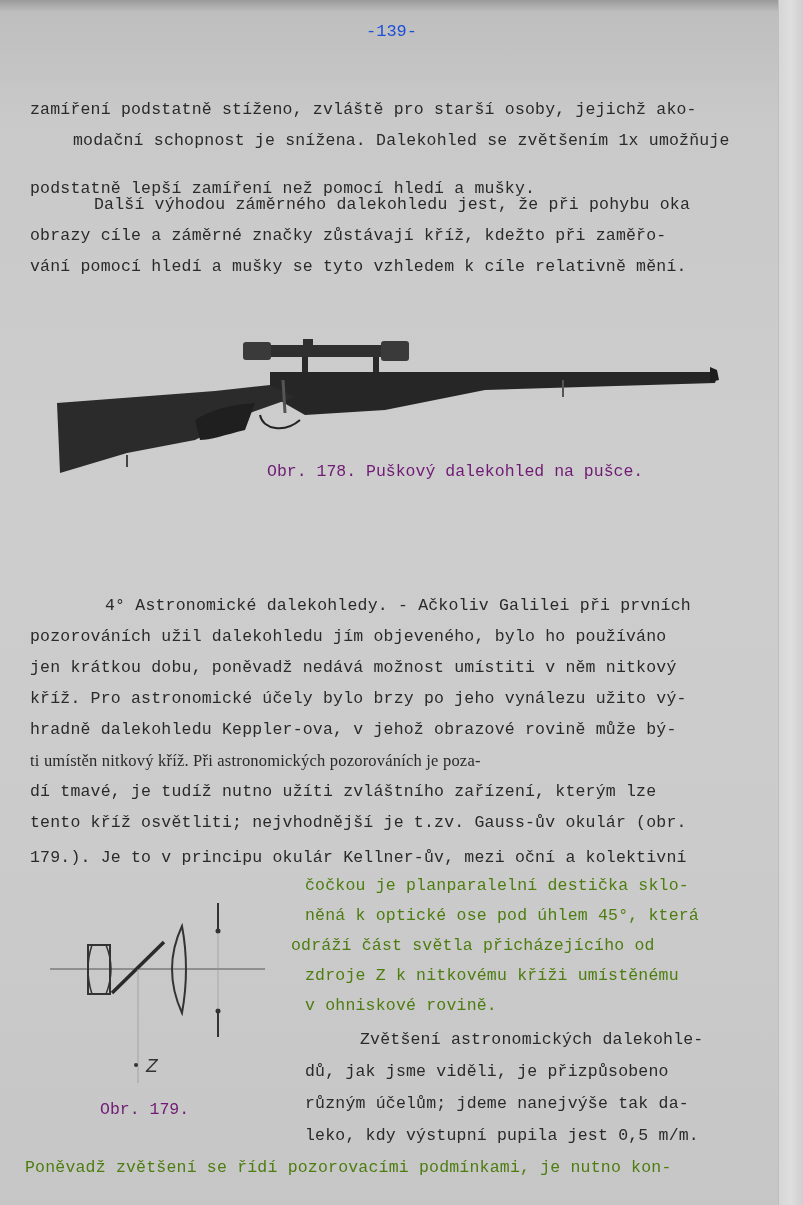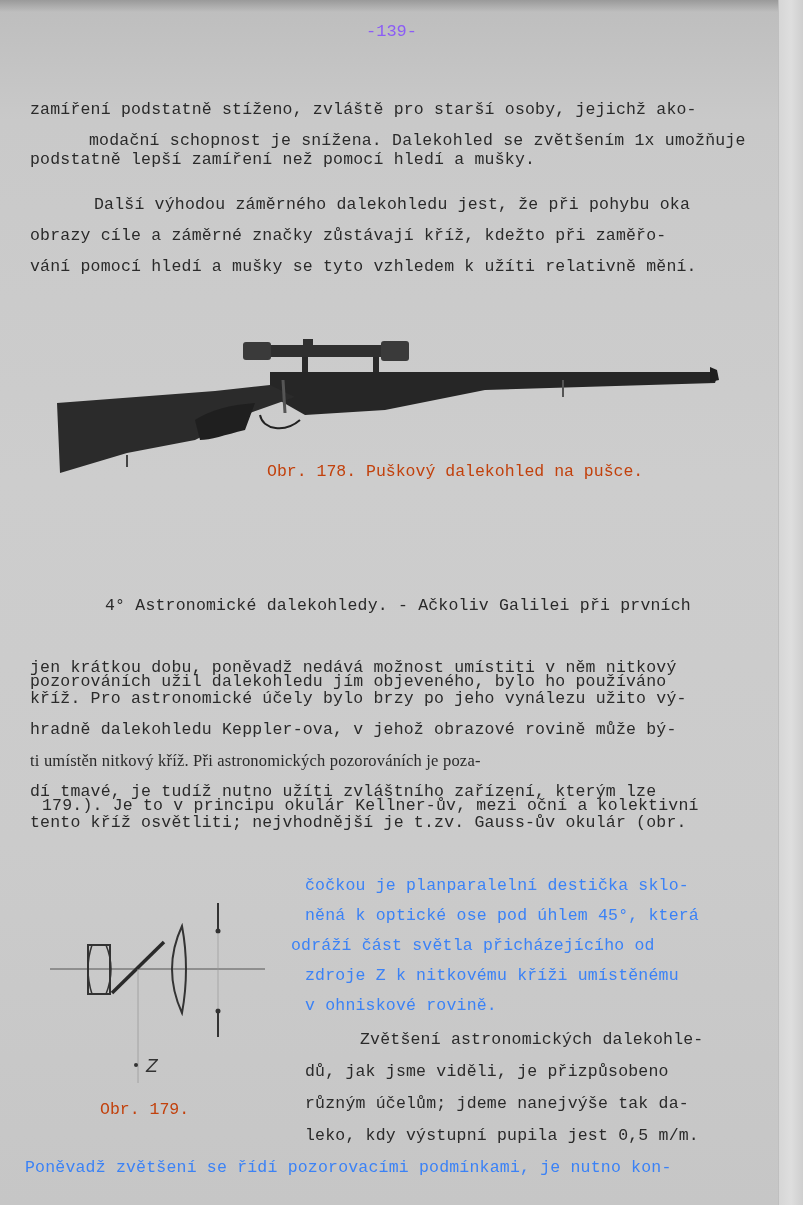--- a/index.html
+++ b/index.html
@@ -15,45 +15,45 @@
       border-left:1px solid #bfbfbf;
     }
     .top-shadow {
       position:absolute; top:0; left:0; right:24px; height:12px;
       background: linear-gradient(180deg, #9a9a9a, rgba(190,190,190,0));
     }
     .line {
       position:absolute; white-space:pre; font-size:16.5px; letter-spacing:0.2px;
       line-height:20px;
     }
-    .faint { color:#3b82f6; }
-    .page-number { position:absolute; left:366px; top:22px; font-size:17px; color:#8b5cf6; }
+    .faint { color:#4d7c0f; }
+    .page-number { position:absolute; left:366px; top:22px; font-size:17px; color:#1d4ed8; }
 
     
     .rifle { position:absolute; left:55px; top:335px; width:665px; height:150px; }
-    .caption { position:absolute; font-size:16.5px; white-space:pre; color:#c2410c; }
+    .caption { position:absolute; font-size:16.5px; white-space:pre; color:#701a75; }
 
     
     .diagram { position:absolute; left:40px; top:895px; width:240px; height:200px; }
   </style>
 </head>
 <body>
 
 <div class="top-shadow"></div>
 <div class="edge-strip"></div>
 
 <div class="page-number">-139-</div>
 
 <div class="line" style="left:30px;top:100px;">zamíření podstatně stíženo, zvláště pro starší osoby, jejichž ako-</div>
-<div class="line" style="left:41px;top:131px;padding-left:48px;">modační schopnost je snížena. Dalekohled se zvětšením 1x umožňuje</div>
-<div class="line" style="left:30px;top:150px;">podstatně lepší zamíření než pomocí hledí a mušky.</div>
+<div class="line" style="left:25px;top:131px;padding-left:48px;">modační schopnost je snížena. Dalekohled se zvětšením 1x umožňuje</div>
+<div class="line" style="left:30px;top:179px;">podstatně lepší zamíření než pomocí hledí a mušky.</div>
 
 <div class="line" style="left:84px;top:195px;margin-left:10px;">Další výhodou záměrného dalekohledu jest, že při pohybu oka</div>
 <div class="line" style="left:30px;top:226px;">obrazy cíle a záměrné značky zůstávají kříž, kdežto při zaměřo-</div>
-<div class="line" style="left:30px;top:257px;">vání pomocí hledí a mušky se tyto vzhledem k užíti relativně mění.</div>
+<div class="line" style="left:30px;top:257px;">vání pomocí hledí a mušky se tyto vzhledem k cíle relativně mění.</div>
 
 <svg class="rifle" viewBox="0 0 665 150">
   <g>
     <rect x="188" y="7" width="28" height="18" rx="3" fill="#3a3a3a"></rect>
     <rect x="216" y="10" width="110" height="12" fill="#2f2f2f"></rect>
     <rect x="326" y="6" width="28" height="20" rx="3" fill="#3a3a3a"></rect>
     <rect x="248" y="4" width="10" height="6" fill="#2f2f2f"></rect>
     <rect x="247" y="22" width="6" height="16" fill="#2a2a2a"></rect>
     <rect x="318" y="22" width="6" height="16" fill="#2a2a2a"></rect>
   </g>
@@ -65,28 +65,28 @@
     <path d="M140 85 C 155 75, 175 70, 200 68 L 190 95 C 170 100, 155 105, 145 105 Z" fill="#1f1f1f"></path>
     <path d="M205 80 C 208 95, 230 98, 245 85" stroke="#222" stroke-width="2" fill="none"></path>
     <line x1="228" y1="45" x2="230" y2="78" stroke="#555" stroke-width="3"></line>
     <line x1="508" y1="45" x2="508" y2="62" stroke="#555" stroke-width="2"></line>
     <line x1="72" y1="120" x2="72" y2="132" stroke="#444" stroke-width="2"></line>
   </g>
 </svg>
 <div class="caption" style="left:267px;top:462px;">Obr. 178. Puškový dalekohled na pušce.</div>
 
 <div class="line" style="left:105px;top:596px;">4° Astronomické dalekohledy. - Ačkoliv Galilei při prvních</div>
-<div class="line" style="left:30px;top:627px;margin-top:45px;">pozorováních užil dalekohledu jím objeveného, bylo ho používáno</div>
+<div class="line" style="left:30px;top:627px;">pozorováních užil dalekohledu jím objeveného, bylo ho používáno</div>
 <div class="line" style="left:30px;top:658px;">jen krátkou dobu, poněvadž nedává možnost umístiti v něm nitkový</div>
 <div class="line" style="left:30px;top:689px;">kříž. Pro astronomické účely bylo brzy po jeho vynálezu užito vý-</div>
 <div class="line" style="left:30px;top:720px;">hradně dalekohledu Keppler-ova, v jehož obrazové rovině může bý-</div>
 <div class="line" style="left:30px;top:751px;font-family:Liberation Serif, serif;">ti umístěn nitkový kříž. Při astronomických pozorováních je poza-</div>
 <div class="line" style="left:30px;top:782px;">dí tmavé, je tudíž nutno užíti zvláštního zařízení, kterým lze</div>
 <div class="line" style="left:30px;top:813px;">tento kříž osvětliti; nejvhodnější je t.zv. Gauss-ův okulár (obr.</div>
-<div class="line" style="left:30px;top:796px;margin-left:12px;">179.). Je to v principu okulár Kellner-ův, mezi oční a kolektivní</div>
+<div class="line" style="left:30px;top:848px;">179.). Je to v principu okulár Kellner-ův, mezi oční a kolektivní</div>
 
 <div class="line faint" style="left:305px;top:876px;">čočkou je planparalelní destička sklo-</div>
 <div class="line faint" style="left:305px;top:906px;">něná k optické ose pod úhlem 45°, která</div>
 <div class="line faint" style="left:291px;top:936px;">odráží část světla přicházejícího od</div>
 <div class="line faint" style="left:305px;top:966px;">zdroje Z k nitkovému kříži umístěnému</div>
 <div class="line faint" style="left:305px;top:996px;">v ohniskové rovině.</div>
 
 <div class="line" style="left:360px;top:1030px;">Zvětšení astronomických dalekohle-</div>
 <div class="line" style="left:305px;top:1062px;">dů, jak jsme viděli, je přizpůsobeno</div>
 <div class="line" style="left:305px;top:1094px;">různým účelům; jdeme nanejvýše tak da-</div>

